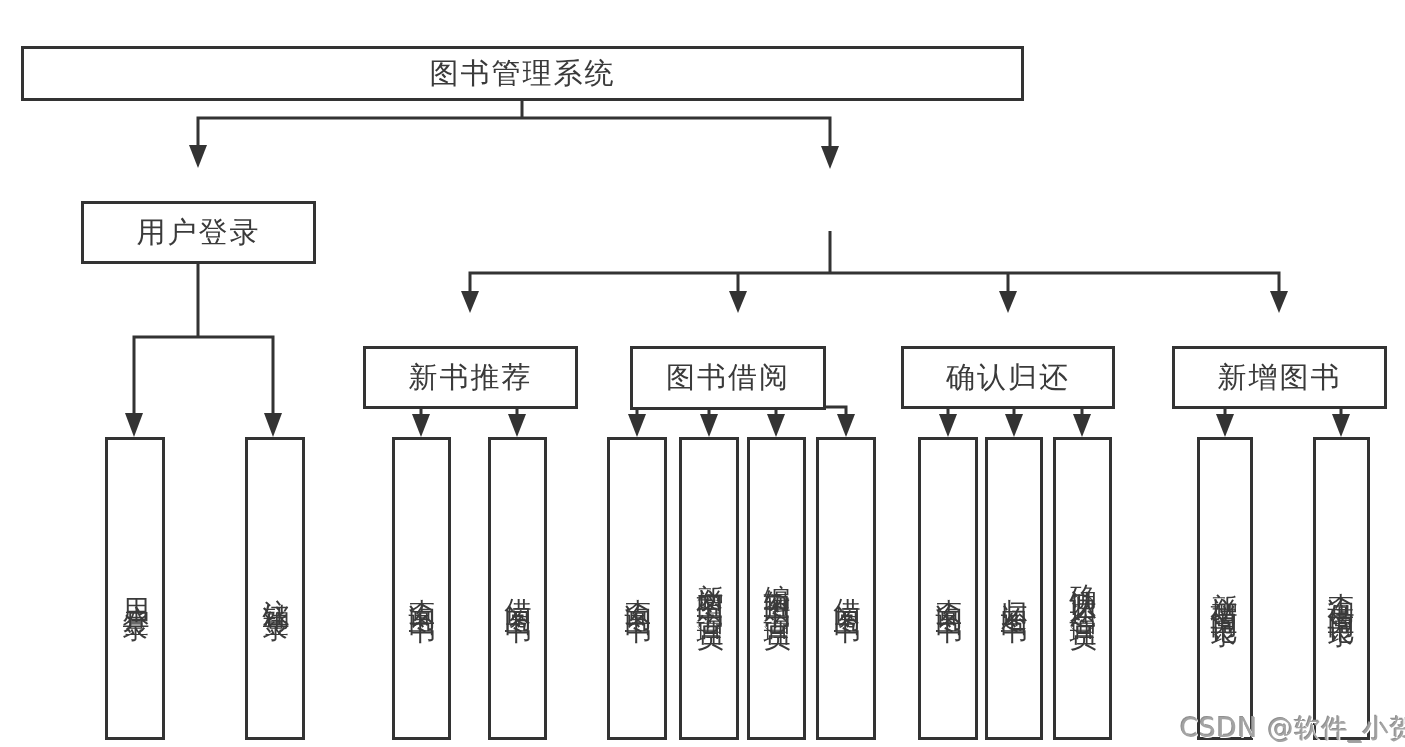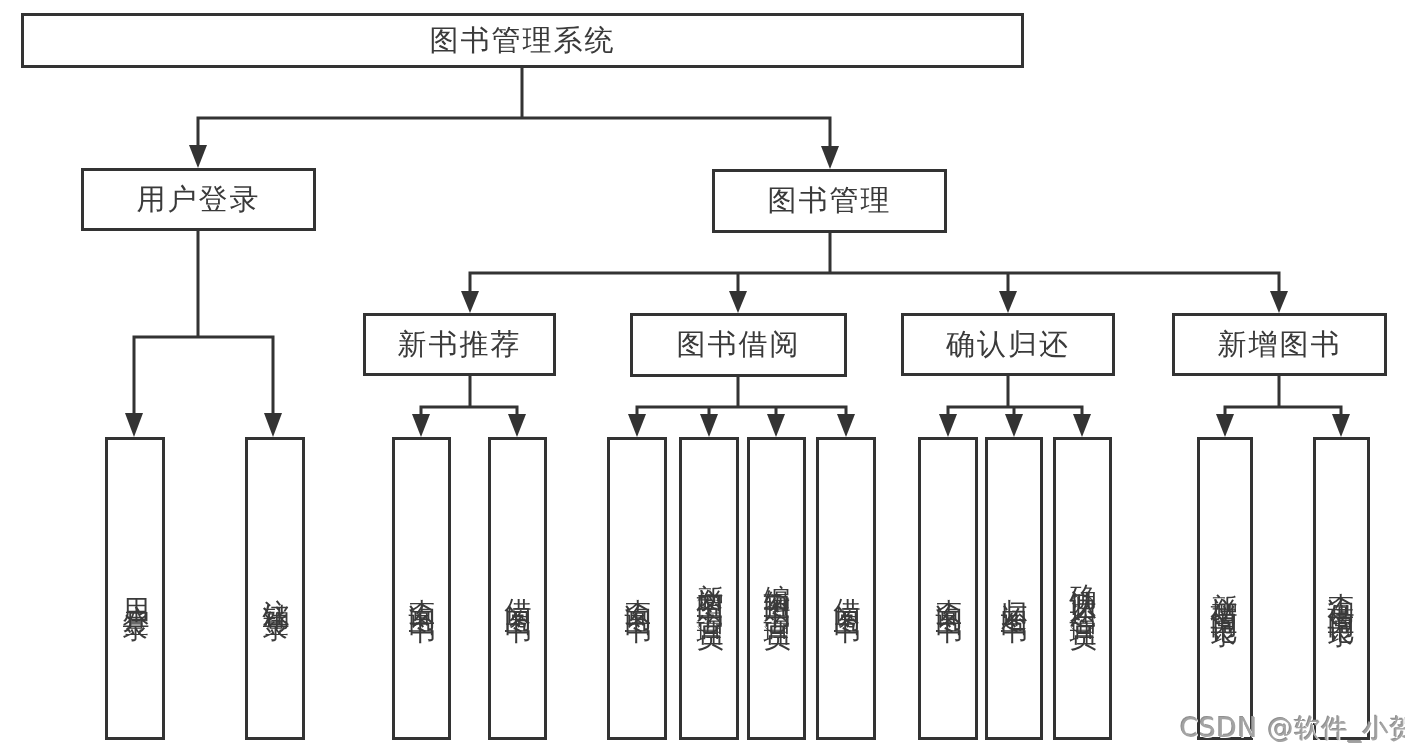--- a/index.html
+++ b/index.html
@@ -24,20 +24,21 @@
     background: #ffffff;
     color: #3a3a3a;
   }
   .node.h {
     display: flex;
     align-items: center;
     justify-content: center;
     font-size: 29px;
     letter-spacing: 2px;
     white-space: nowrap;
+    margin-top: 33px;
   }
   .node.v {
     writing-mode: vertical-rl;
     text-orientation: mixed;
     text-align: center;
     font-size: 27px;
     letter-spacing: 6px;
     line-height: 52px;
     overflow: hidden;
   }
@@ -101,24 +102,23 @@
       <polygon points="1073,414 1091,414 1082,437"></polygon>
 
       <polygon points="1216,414 1234,414 1225,437"></polygon>
       <polygon points="1332,414 1350,414 1341,437"></polygon>
     </g>
   </svg>
 
   <div class="node h" style="left:21px;top:13px;width:1003px;height:55px">图书管理系统</div>
 
   <div class="node h" style="left:81px;top:168px;width:235px;height:63px">用户登录</div>
-  <div class="node h" style="left:712px;top:169px;width:235px;height:64px">图书管理</div>
 
-  <div class="node h" style="left:363px;top:313px;width:193px;height:63px">新书推荐</div>
-  <div class="node h" style="left:630px;top:313px;width:217px;height:64px">图书借阅</div>
+  <div class="node h" style="left:363px;top:313px;width:215px;height:63px">新书推荐</div>
+  <div class="node h" style="left:630px;top:313px;width:196px;height:64px">图书借阅</div>
   <div class="node h" style="left:901px;top:313px;width:214px;height:63px">确认归还</div>
   <div class="node h" style="left:1172px;top:313px;width:215px;height:63px">新增图书</div>
 
   <div class="node v" style="left:105px;top:437px;width:60px;height:303px">用户登录</div>
   <div class="node v" style="left:245px;top:437px;width:60px;height:303px">注销登录</div>
 
   <div class="node v" style="left:392px;top:437px;width:59px;height:303px">查询图书</div>
   <div class="node v" style="left:488px;top:437px;width:59px;height:303px">借阅图书</div>
 
   <div class="node v" style="left:607px;top:437px;width:60px;height:303px">查询图书</div>

